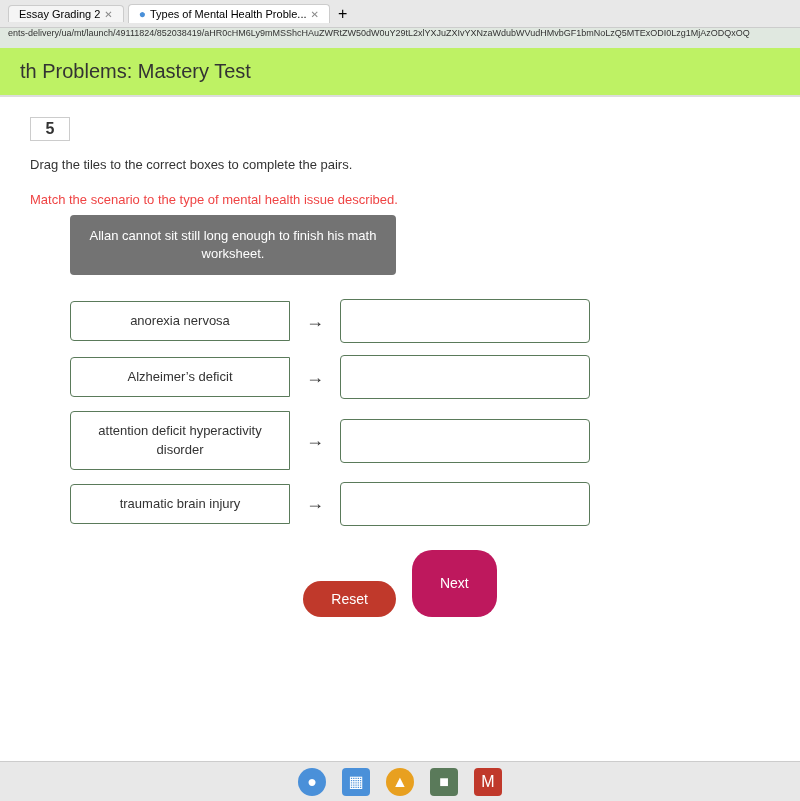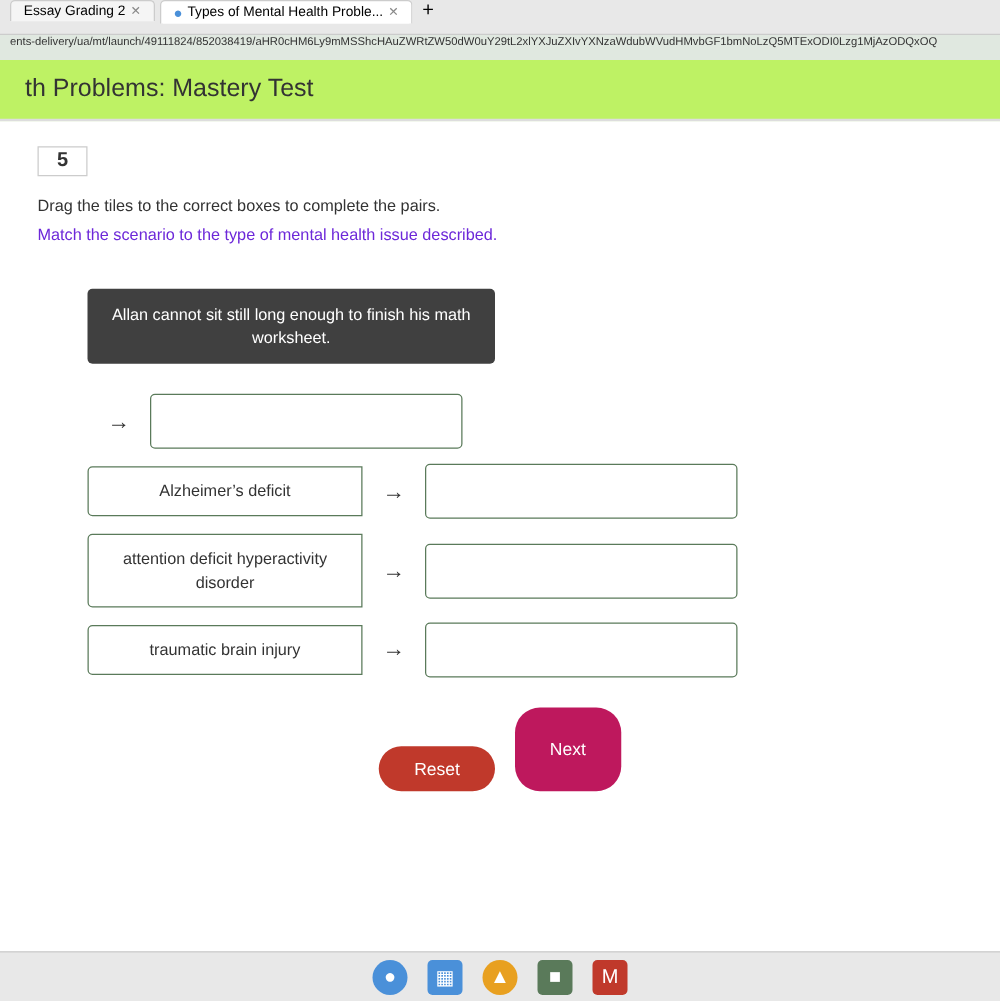--- a/index.html
+++ b/index.html
@@ -9,21 +9,21 @@
       min-height: 801px;
       width: 800px;
       overflow-x: hidden;
     }
 
     
     .browser-bar {
       background: #e8e8e8;
       height: 28px;
       display: flex;
-      align-items: flex-start;
+      align-items: center;
       padding: 0 8px;
       gap: 4px;
       border-bottom: 1px solid #ccc;
     }
     .tab {
       background: #f5f5f5;
       border: 1px solid #ccc;
       border-bottom: none;
       padding: 2px 10px;
       font-size: 11px;
@@ -75,42 +75,42 @@
       border: 1px solid #ccc;
       display: inline-block;
       padding: 2px 10px;
       min-width: 40px;
       text-align: center;
     }
 
     .instructions {
       font-size: 13px;
       color: #333;
-      margin-bottom: 8px;
+      margin-bottom: 20px;
     }
 
     .instructions2 {
       font-size: 13px;
-      color: #6d28d9;
-      margin-bottom: 36px;
+      color: #ef4444;
+      margin-bottom: 8px;
     }
 
     
     .scenarios-grid {
       display: grid;
       grid-template-columns: 1fr 1fr;
       gap: 8px;
       margin-bottom: 24px;
       max-width: 660px;
       margin-left: auto;
       margin-right: auto;
     }
 
     .scenario-tile {
-      background: #404040;
+      background: #737373;
       color: #fff;
       padding: 12px 16px;
       font-size: 13px;
       text-align: center;
       border-radius: 4px;
       cursor: grab;
       line-height: 1.4;
       user-select: none;
     }
 
@@ -254,20 +254,23 @@
 
 
 
 
   </div>
 
   
   <div class="matching-area">
 
     <div class="match-row">
+      <div class="label-box">
+        <span>anorexia nervosa</span>
+      </div>
       <div class="arrow-connector">
         <span>→</span>
       </div>
       <div class="drop-box"></div>
     </div>
 
     <div class="match-row">
       <div class="label-box">
         <span>Alzheimer’s deficit</span>
       </div>

